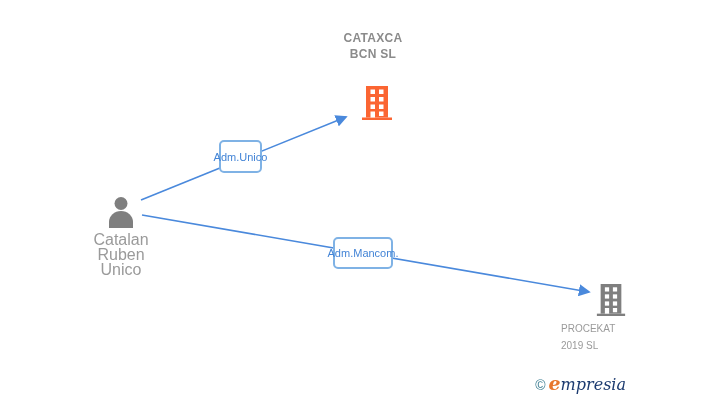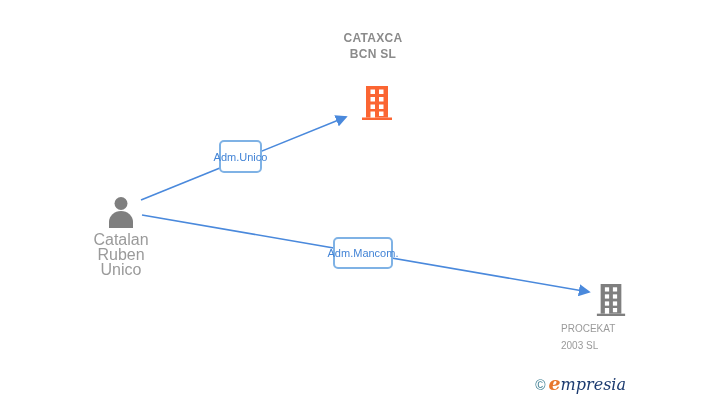--- a/index.html
+++ b/index.html
@@ -142,21 +142,21 @@
     <rect x="17" y="3.5" width="4.5" height="4.5" fill="#ffffff"></rect>
     <rect x="8.5" y="11" width="4.5" height="4.5" fill="#ffffff"></rect>
     <rect x="17" y="11" width="4.5" height="4.5" fill="#ffffff"></rect>
     <rect x="8.5" y="18.5" width="4.5" height="4.5" fill="#ffffff"></rect>
     <rect x="17" y="18.5" width="4.5" height="4.5" fill="#ffffff"></rect>
     <rect x="8.5" y="25.5" width="4.5" height="6" fill="#ffffff"></rect>
     <rect x="17" y="25.5" width="4.5" height="4.5" fill="#ffffff"></rect>
   </svg>
   <div class="company-label-bottom">
     <div>PROCEKAT</div>
-    <div>2003 SL</div>
+    <div>2019 SL</div>
   </div>
 
   <div class="edge-label-box edge-label-unico">
     <div>Adm.</div>
     <div>Unico</div>
   </div>
   <div class="edge-label-box edge-label-mancom">
     <div>Adm.</div>
     <div>Mancom.</div>
   </div>

